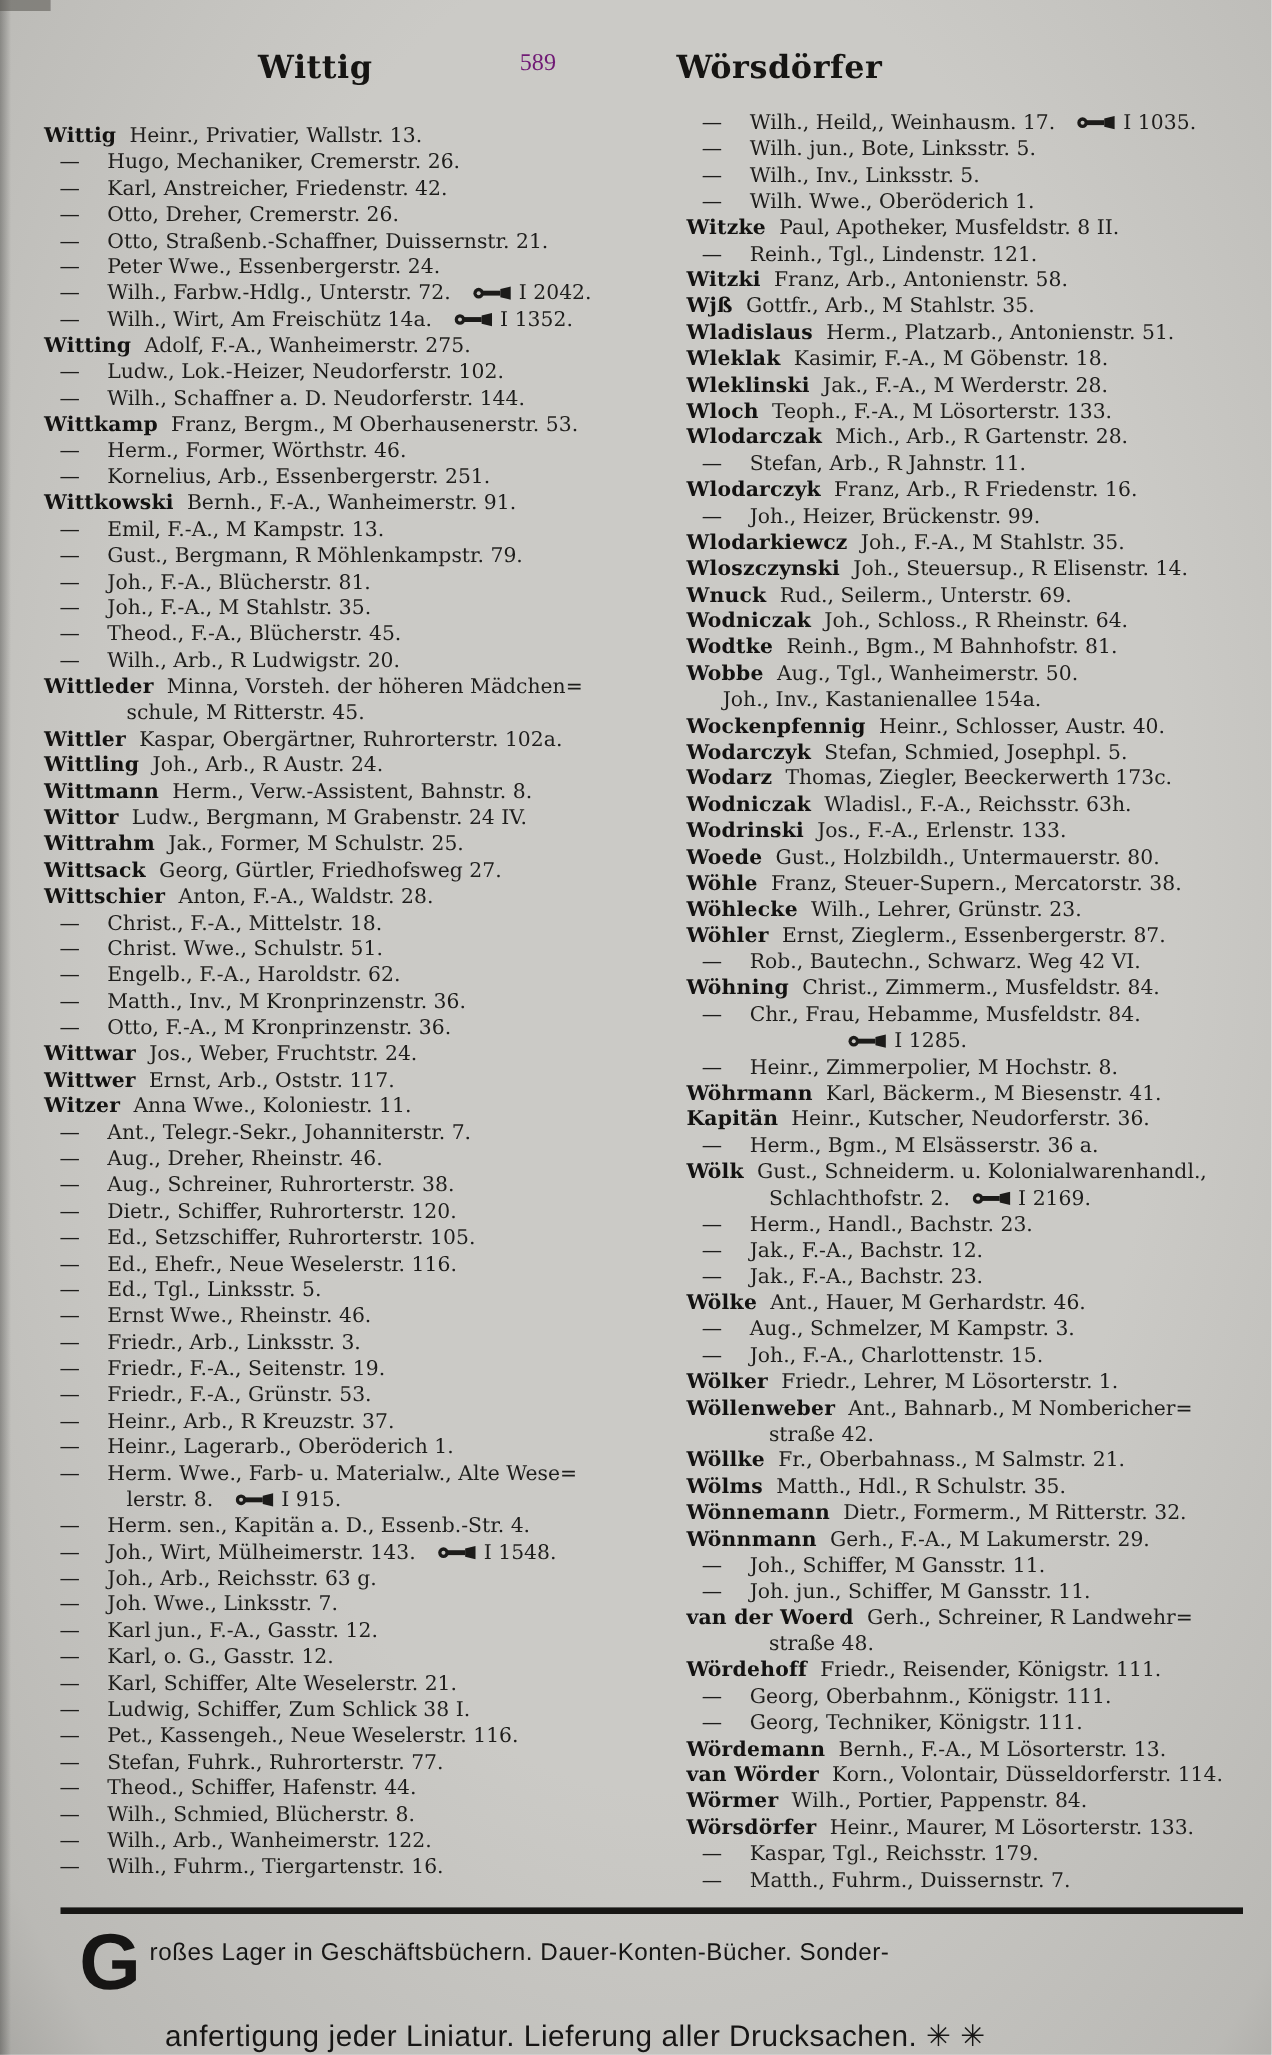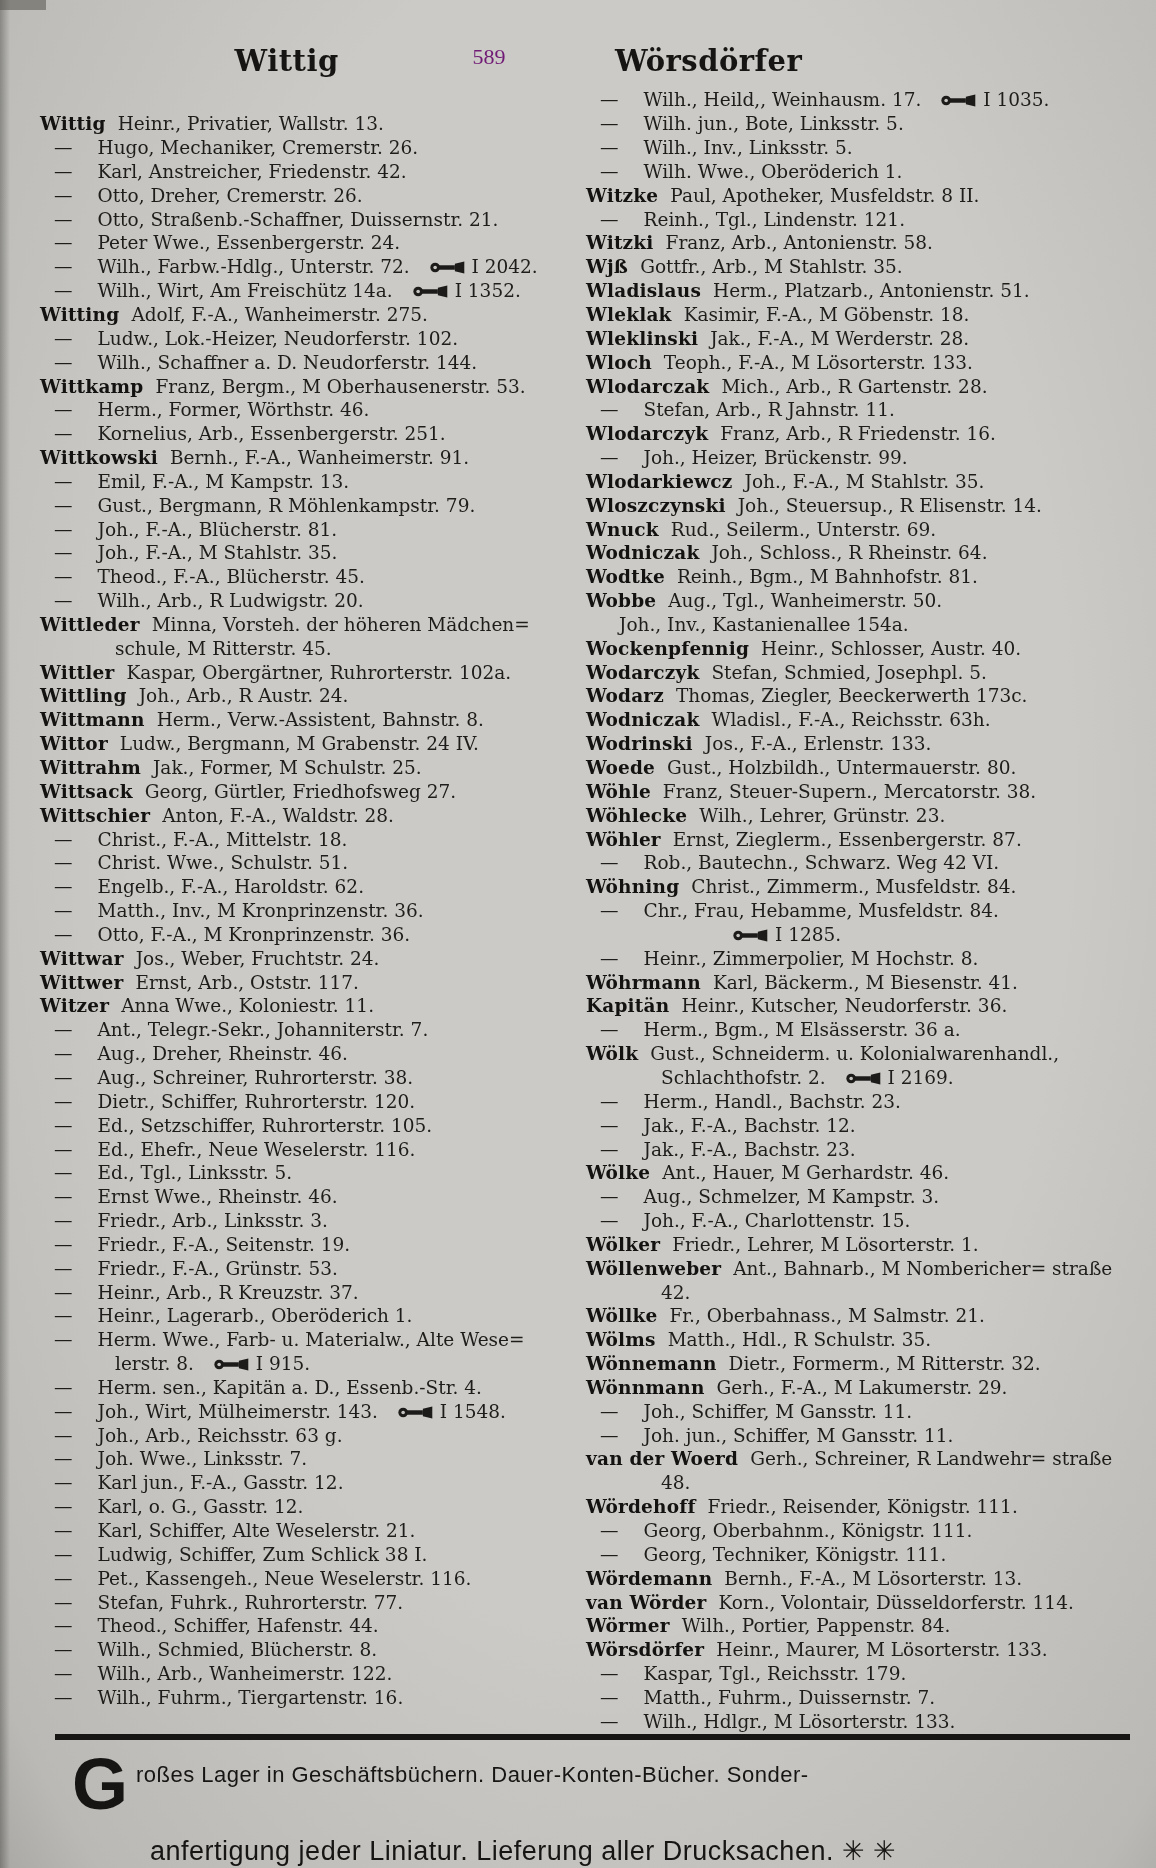--- a/index.html
+++ b/index.html
@@ -26,21 +26,21 @@
   .hnum{left:42.3%;}
   .ht-right{left:61.3%;}
   
   .columns{
     position:absolute;top:88px;left:40px;right:26px;height:1646px;
     display:flex;align-items:center;
   }
   .col{font-size:18.5px;line-height:23.85px;}
   .col-left{width:528px;flex:none;}
   .divider{flex:none;width:2px;background:#4c4b48;margin-left:12px;opacity:.8;}
-  .col-right{flex:1;padding-left:4px;}
+  .col-right{flex:1;padding-left:4px;margin-left:38px;}
   .entry{padding-left:75px;text-indent:-75px;}
   .entry.cont{padding-left:75px;text-indent:-42px;}
   .lead{font-weight:400;margin-right:12px;}
   .lead.bold{font-weight:700;color:#131211;letter-spacing:.2px;}
   .lead.dash{margin-left:14px;margin-right:26px;letter-spacing:-1px;}
   .phone{white-space:nowrap;margin-left:14px;}
   .phone.nl{display:block;padding-left:58px;text-indent:0;}
   .phone svg{vertical-align:-1px;margin-right:6px;}
   .pnum{font-size:18.5px;}
   
@@ -505,23 +505,20 @@
   </div>
       <div class="entry">
     <span class="lead bold">Wörsdörfer</span><span class="body">Heinr., Maurer, M Lösorterstr. 133.</span>
   </div>
       <div class="entry">
     <span class="lead dash">—</span><span class="body">Kaspar, Tgl., Reichsstr. 179.</span>
   </div>
       <div class="entry">
     <span class="lead dash">—</span><span class="body">Matth., Fuhrm., Duissernstr. 7.</span>
   </div>
-      <div class="entry">
-    <span class="lead dash">—</span><span class="body">Wilh., Hdlgr., M Lösorterstr. 133.</span>
-  </div>
     </div>
 </div>
 
 <div class="footer-rule"></div>
 
 <div class="footer-ad">
   <div class="footer-flex">
     <span class="dropcap">G</span>
     <span class="ad-lines">
       <div class="ad-line1">roßes Lager in Geschäftsbüchern.  Dauer-Konten-Bücher.  Sonder-</div>

